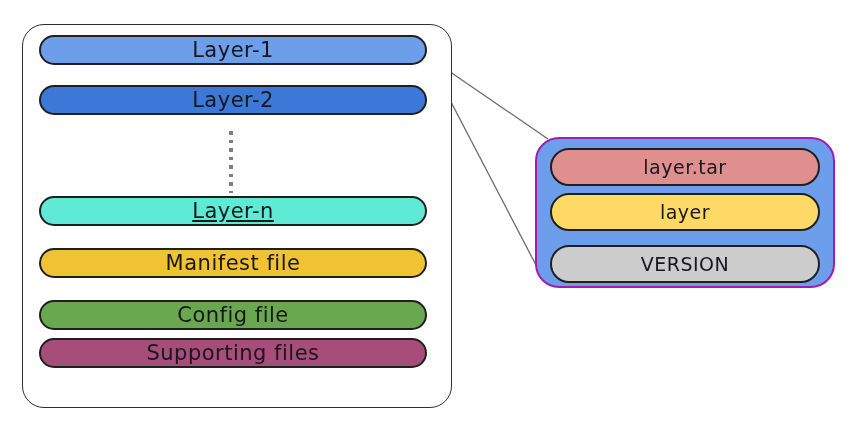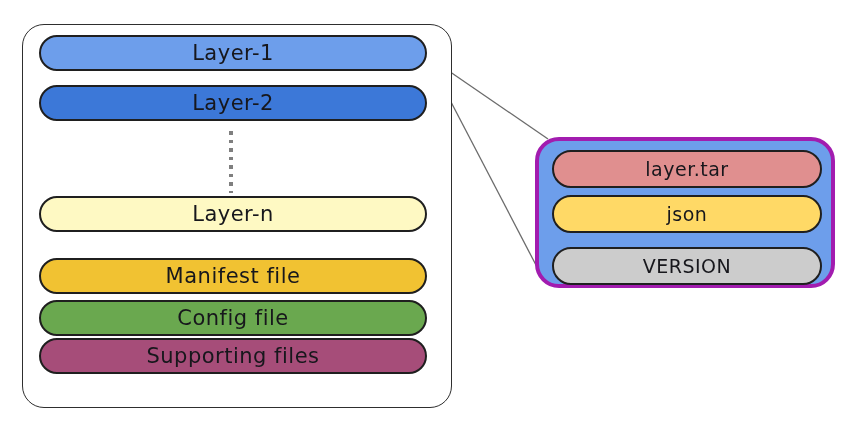--- a/index.html
+++ b/index.html
@@ -33,44 +33,44 @@
     border-radius: 22px;
     box-sizing: border-box;
     z-index: 2;
   }
   .contents-container {
     position: absolute;
     left: 535px;
     top: 137px;
     width: 300px;
     height: 151px;
-    border: 4px solid #a21caf;
+    border: 2px solid #a21caf;
     border-radius: 24px;
     box-sizing: border-box;
     z-index: 2;
   }
   .rounded-box {
     position: absolute;
     display: flex;
     align-items: center;
     justify-content: center;
     border: 2px solid #1f1f1f;
     box-sizing: border-box;
   }
   .stack-box {
     left: 16px;
     width: 388px;
-    height: 36px;
+    height: 30px;
     border-radius: 19px;
     font-size: 21px;
   }
   .box-layer1     { top: 10px; }
   .box-layer2     { top: 60px; }
   .box-layern     { top: 171px; }
-  .box-manifest   { top: 233px; }
+  .box-manifest   { top: 223px; }
   .box-config     { top: 275px; justify-content: center; }
   .box-supporting { top: 313px; }
   .content-box {
     left: 13px;
     width: 270px;
     height: 38px;
     border-radius: 19px;
     font-size: 19px;
   }
   .box-layertar { top: 9px; }
@@ -108,21 +108,21 @@
     <div class="rounded-box stack-box box-layer1" style="background-color: rgb(109, 158, 235);">
       <span class="box-label">Layer-1</span>
     </div>
 
     <div class="rounded-box stack-box box-layer2" style="background-color: rgb(60, 120, 216);">
       <span class="box-label">Layer-2</span>
     </div>
 
     <div class="ellipsis-line"></div>
 
-    <div class="rounded-box stack-box box-layern" style="background-color: #fef9c3;">
+    <div class="rounded-box stack-box box-layern" style="background-color: #5eead4; text-decoration: underline;">
       <span class="box-label">Layer-n</span>
     </div>
 
     <div class="rounded-box stack-box box-manifest" style="background-color: rgb(241, 194, 50);">
       <span class="box-label">Manifest file</span>
     </div>
 
     <div class="rounded-box stack-box box-config" style="background-color: rgb(106, 168, 79);">
       <span class="box-label">Config file</span>
     </div>
@@ -133,21 +133,21 @@
 
   </div>
 
   <div class="contents-container" style="background-color: rgb(109, 158, 235);">
 
     <div class="rounded-box content-box box-layertar" style="background-color: rgb(224, 143, 143);">
       <span class="box-label">layer.tar</span>
     </div>
 
     <div class="rounded-box content-box box-json" style="background-color: rgb(255, 217, 102);">
-      <span class="box-label">json</span>
+      <span class="box-label">layer</span>
     </div>
 
     <div class="rounded-box content-box box-version" style="background-color: rgb(204, 204, 204);">
       <span class="box-label">VERSION</span>
     </div>
 
   </div>
 
 </div>
 

